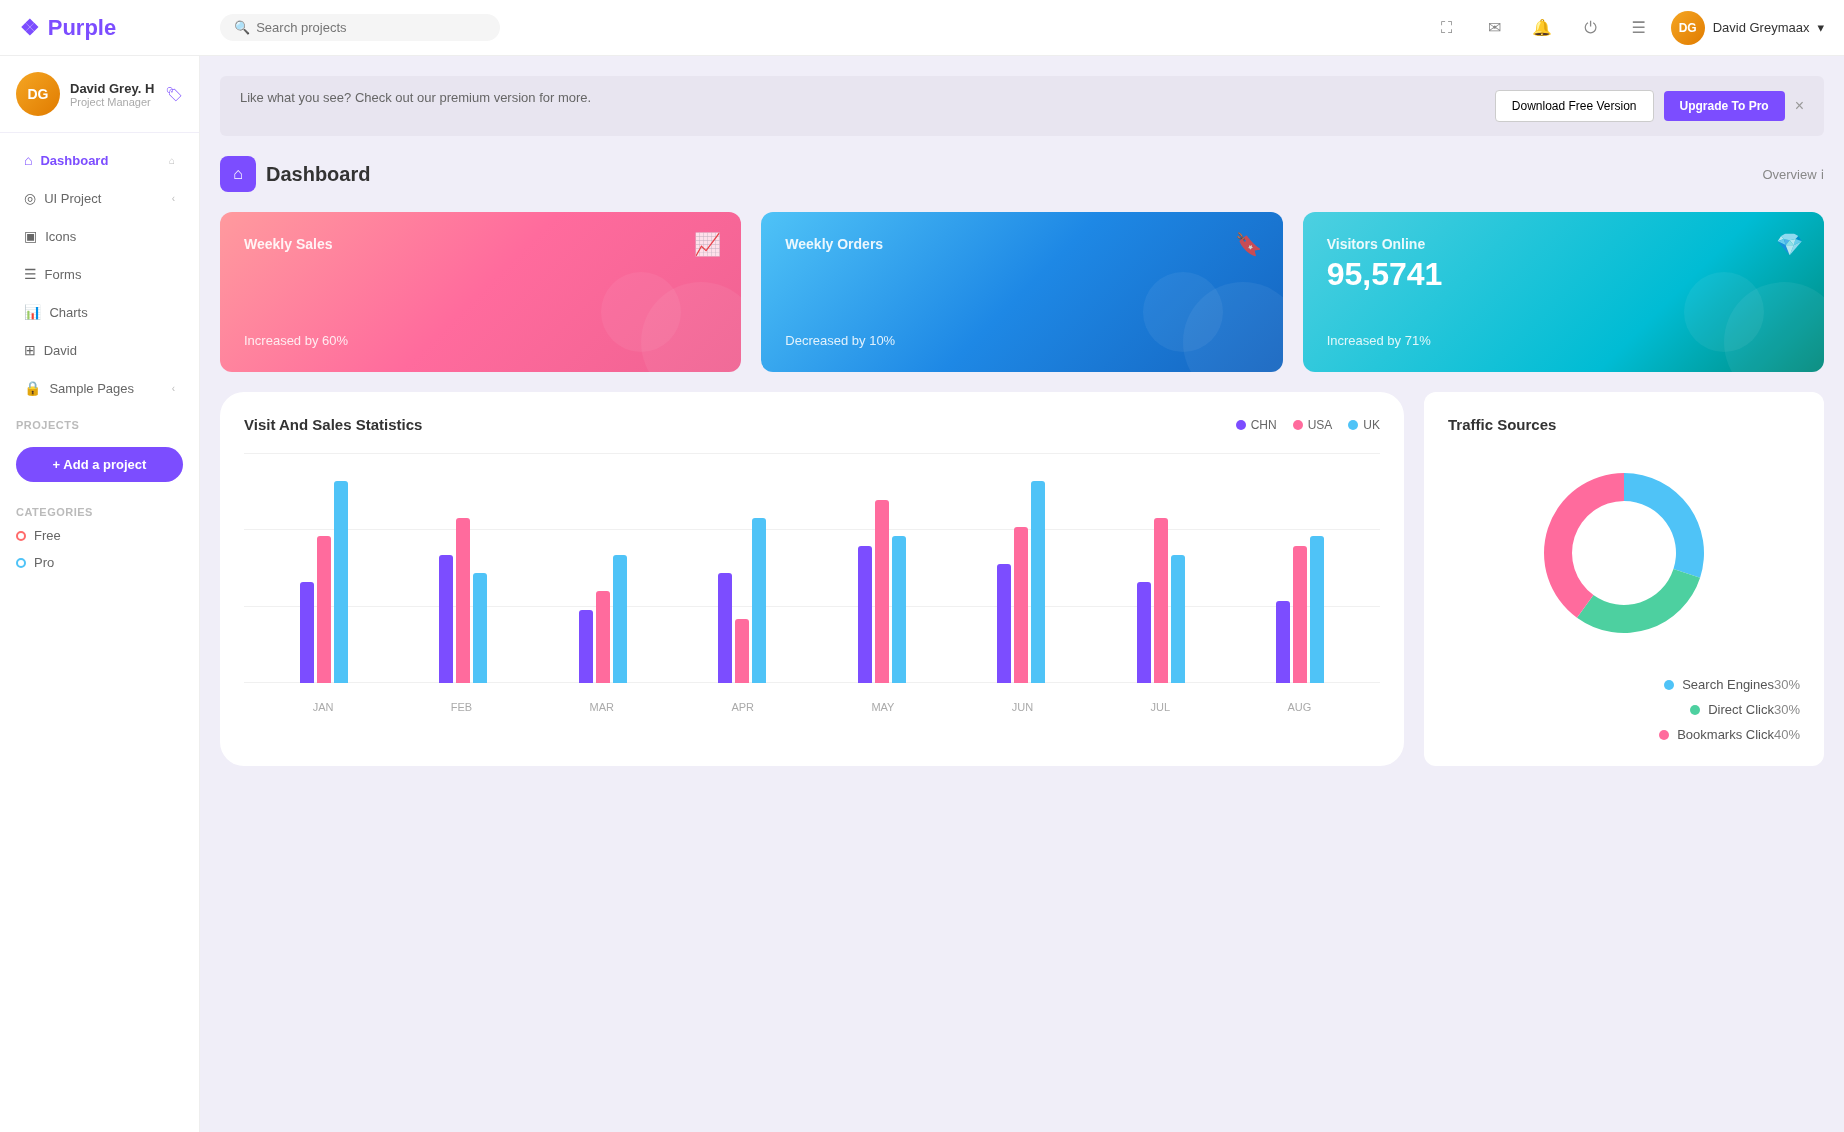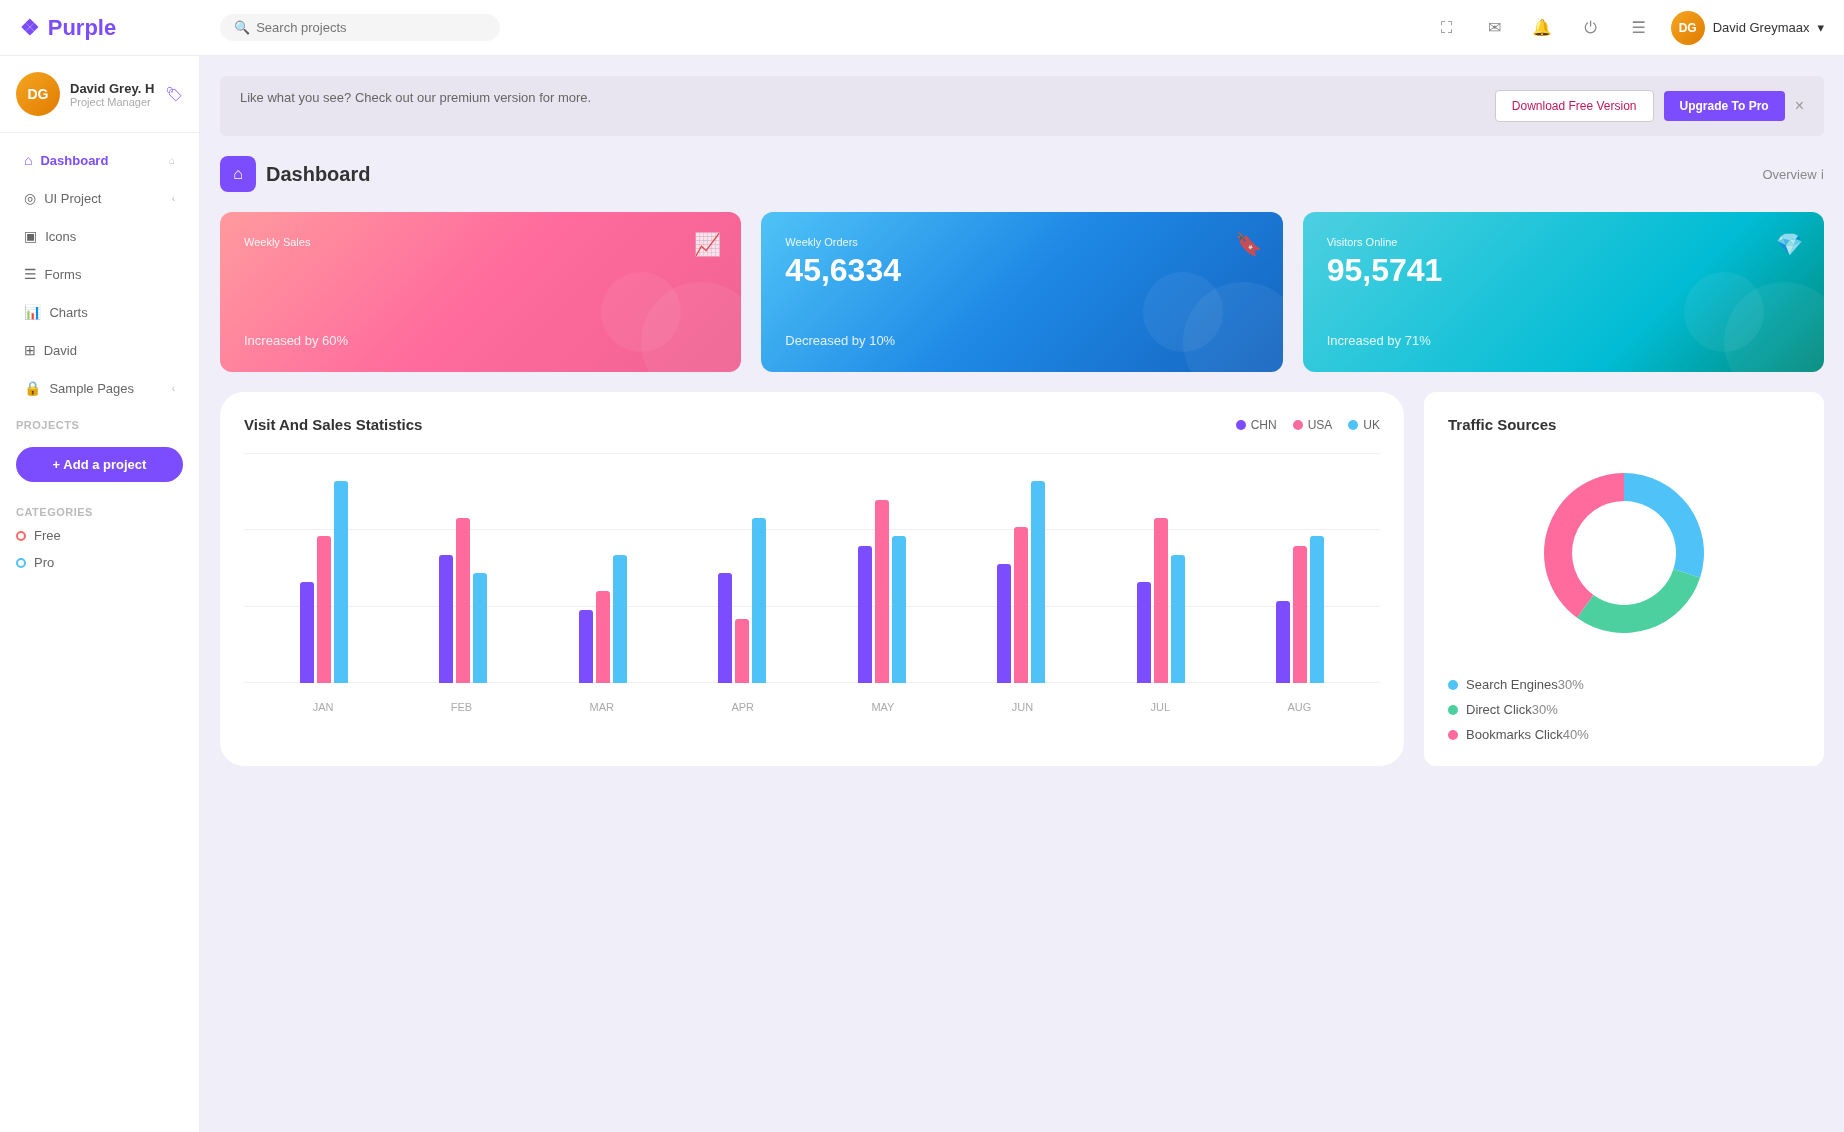--- a/index.html
+++ b/index.html
@@ -45,38 +45,38 @@
     .cat-dot.free { border-color: #ff6b6b; }
     .cat-dot.pro { border-color: #4fc3f7; }
 
     
     .content { flex: 1; overflow-y: auto; padding: 20px; background: #f0eef8; }
 
     
     .banner { background: #e8e5f0; border-radius: 6px; padding: 14px 20px; display: flex; align-items: flex-start; justify-content: space-between; margin-bottom: 20px; }
     .banner-text { font-size: 13px; color: #666; }
     .banner-actions { display: flex; align-items: center; gap: 10px; }
-    .btn-download { background: #fff; border: 1px solid #ccc; border-radius: 4px; padding: 8px 16px; font-size: 12px; color: #be185d; cursor: pointer; }
+    .btn-download { background: #fff; border: 1px solid #ccc; border-radius: 4px; padding: 8px 16px; font-size: 12px; color: #000000; cursor: pointer; }
     .btn-upgrade { background: #7c4dff; color: #fff; border: none; border-radius: 4px; padding: 8px 16px; font-size: 12px; font-weight: 600; cursor: pointer; }
     .banner-close { background: none; border: none; font-size: 16px; color: #999; cursor: pointer; }
 
     
     .dashboard-header { display: flex; align-items: center; justify-content: space-between; margin-bottom: 20px; }
     .dashboard-title-wrap { display: flex; align-items: center; gap: 10px; }
     .dashboard-icon { width: 36px; height: 36px; background: #7c4dff; border-radius: 8px; display: flex; align-items: center; justify-content: center; color: #fff; font-size: 16px; }
     .dashboard-title { font-size: 20px; font-weight: 700; color: #333; }
     .overview-link { font-size: 13px; color: #888; display: flex; align-items: center; gap: 4px; cursor: pointer; }
 
     
     .stat-cards { display: grid; grid-template-columns: repeat(3, 1fr); gap: 20px; margin-bottom: 20px; }
     .stat-card { border-radius: 12px; padding: 24px; color: #fff; position: relative; overflow: hidden; min-height: 160px; display: flex; flex-direction: column; justify-content: space-between; }
     .stat-card-sales { background: linear-gradient(135deg, #ff9a9e, #ff6b9d, #f06292); }
     .stat-card-orders { background: linear-gradient(135deg, #4fc3f7, #1e88e5, #1565c0); }
     .stat-card-visitors { background: linear-gradient(135deg, #4dd0e1, #26c6da, #00bcd4, #00897b); }
-    .stat-card-label { font-size: 11px; font-weight: 400; opacity: 0.9; }
+    .stat-card-label { font-size: 14px; font-weight: 700; opacity: 0.9; }
     .stat-card-value { font-size: 32px; font-weight: 700; margin: 4px 0; }
     .stat-card-change { font-size: 13px; font-weight: 500; opacity: 0.85; }
     .stat-card-icon { position: absolute; top: 20px; right: 20px; font-size: 22px; opacity: 0.8; }
     .card-circle { position: absolute; border-radius: 50%; opacity: 0.15; background: rgba(255,255,255,0.4); }
 
     
     .bottom-section { display: grid; grid-template-columns: 1fr 400px; gap: 20px; }
     .chart-card { background: #fff; border-radius: 24px; padding: 24px; }
     .chart-header { display: flex; align-items: center; justify-content: space-between; margin-bottom: 20px; }
     .chart-title { font-size: 15px; font-weight: 700; color: #333; }
@@ -96,21 +96,21 @@
     .bar-uk { background: #4fc3f7; }
     .bar-labels { position: absolute; bottom: 0; left: 0; right: 0; display: flex; justify-content: space-around; padding: 0 10px; }
     .bar-label { font-size: 11px; color: #aaa; text-align: center; }
 
     
     .traffic-card { background: #fff; border-radius: 12px; padding: 24px; }
     .traffic-title { font-size: 15px; font-weight: 700; color: #333; margin-bottom: 20px; }
     .donut-wrap { display: flex; justify-content: center; margin-bottom: 24px; }
     .donut-svg { width: 200px; height: 200px; }
     .traffic-legend { display: flex; flex-direction: column; gap: 10px; }
-    .traffic-legend-item { display: flex; align-items: center; justify-content: flex-start; font-size: 13px; color: #555; }
+    .traffic-legend-item { display: flex; align-items: center; justify-content: flex-end; font-size: 13px; color: #555; }
     .traffic-legend-left { display: flex; align-items: center; gap: 8px; }
     .traffic-dot { width: 10px; height: 10px; border-radius: 50%; }
     .traffic-pct { font-size: 13px; color: #888; }
   </style>
 </head>
 <body>
 
 <nav class="top-nav">
   <div class="logo">
     <span>❖</span>
@@ -237,21 +237,20 @@
           <div class="stat-card-label">Weekly Sales</div>
         </div>
         <div class="stat-card-change">Increased by 60%</div>
       </div>
       <div class="stat-card stat-card-orders">
         <div class="card-circle" style="width:120px;height:120px;bottom:-30px;right:-20px;"></div>
         <div class="card-circle" style="width:80px;height:80px;bottom:20px;right:60px;"></div>
         <span class="stat-card-icon">🔖</span>
         <div>
           <div class="stat-card-label">Weekly Orders</div>
-          <div class="stat-card-value">45,6334</div>
         </div>
         <div class="stat-card-change">Decreased by 10%</div>
       </div>
       <div class="stat-card stat-card-visitors">
         <div class="card-circle" style="width:120px;height:120px;bottom:-30px;right:-20px;"></div>
         <div class="card-circle" style="width:80px;height:80px;bottom:20px;right:60px;"></div>
         <span class="stat-card-icon">💎</span>
         <div>
           <div class="stat-card-label">Visitors Online</div>
           <div class="stat-card-value">95,5741</div>

